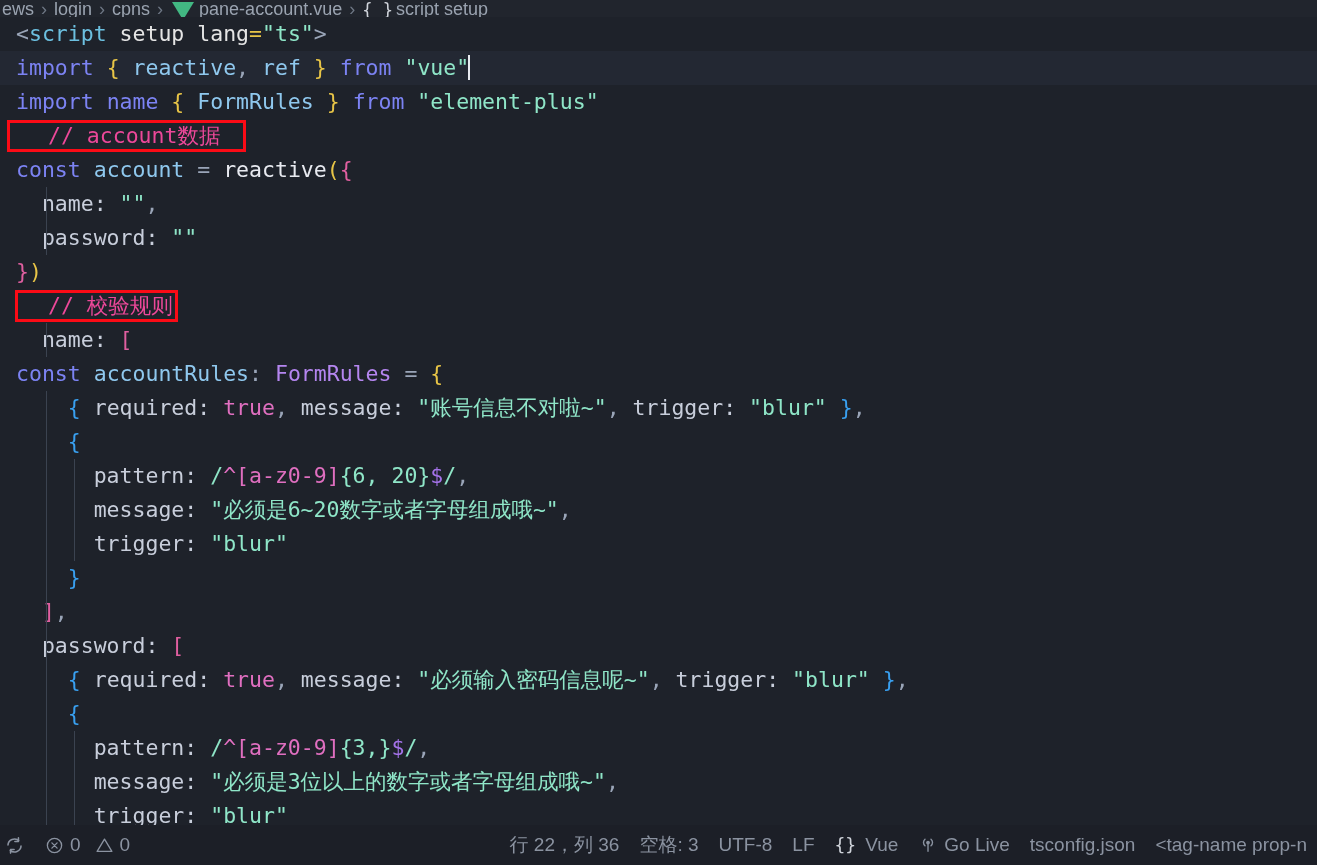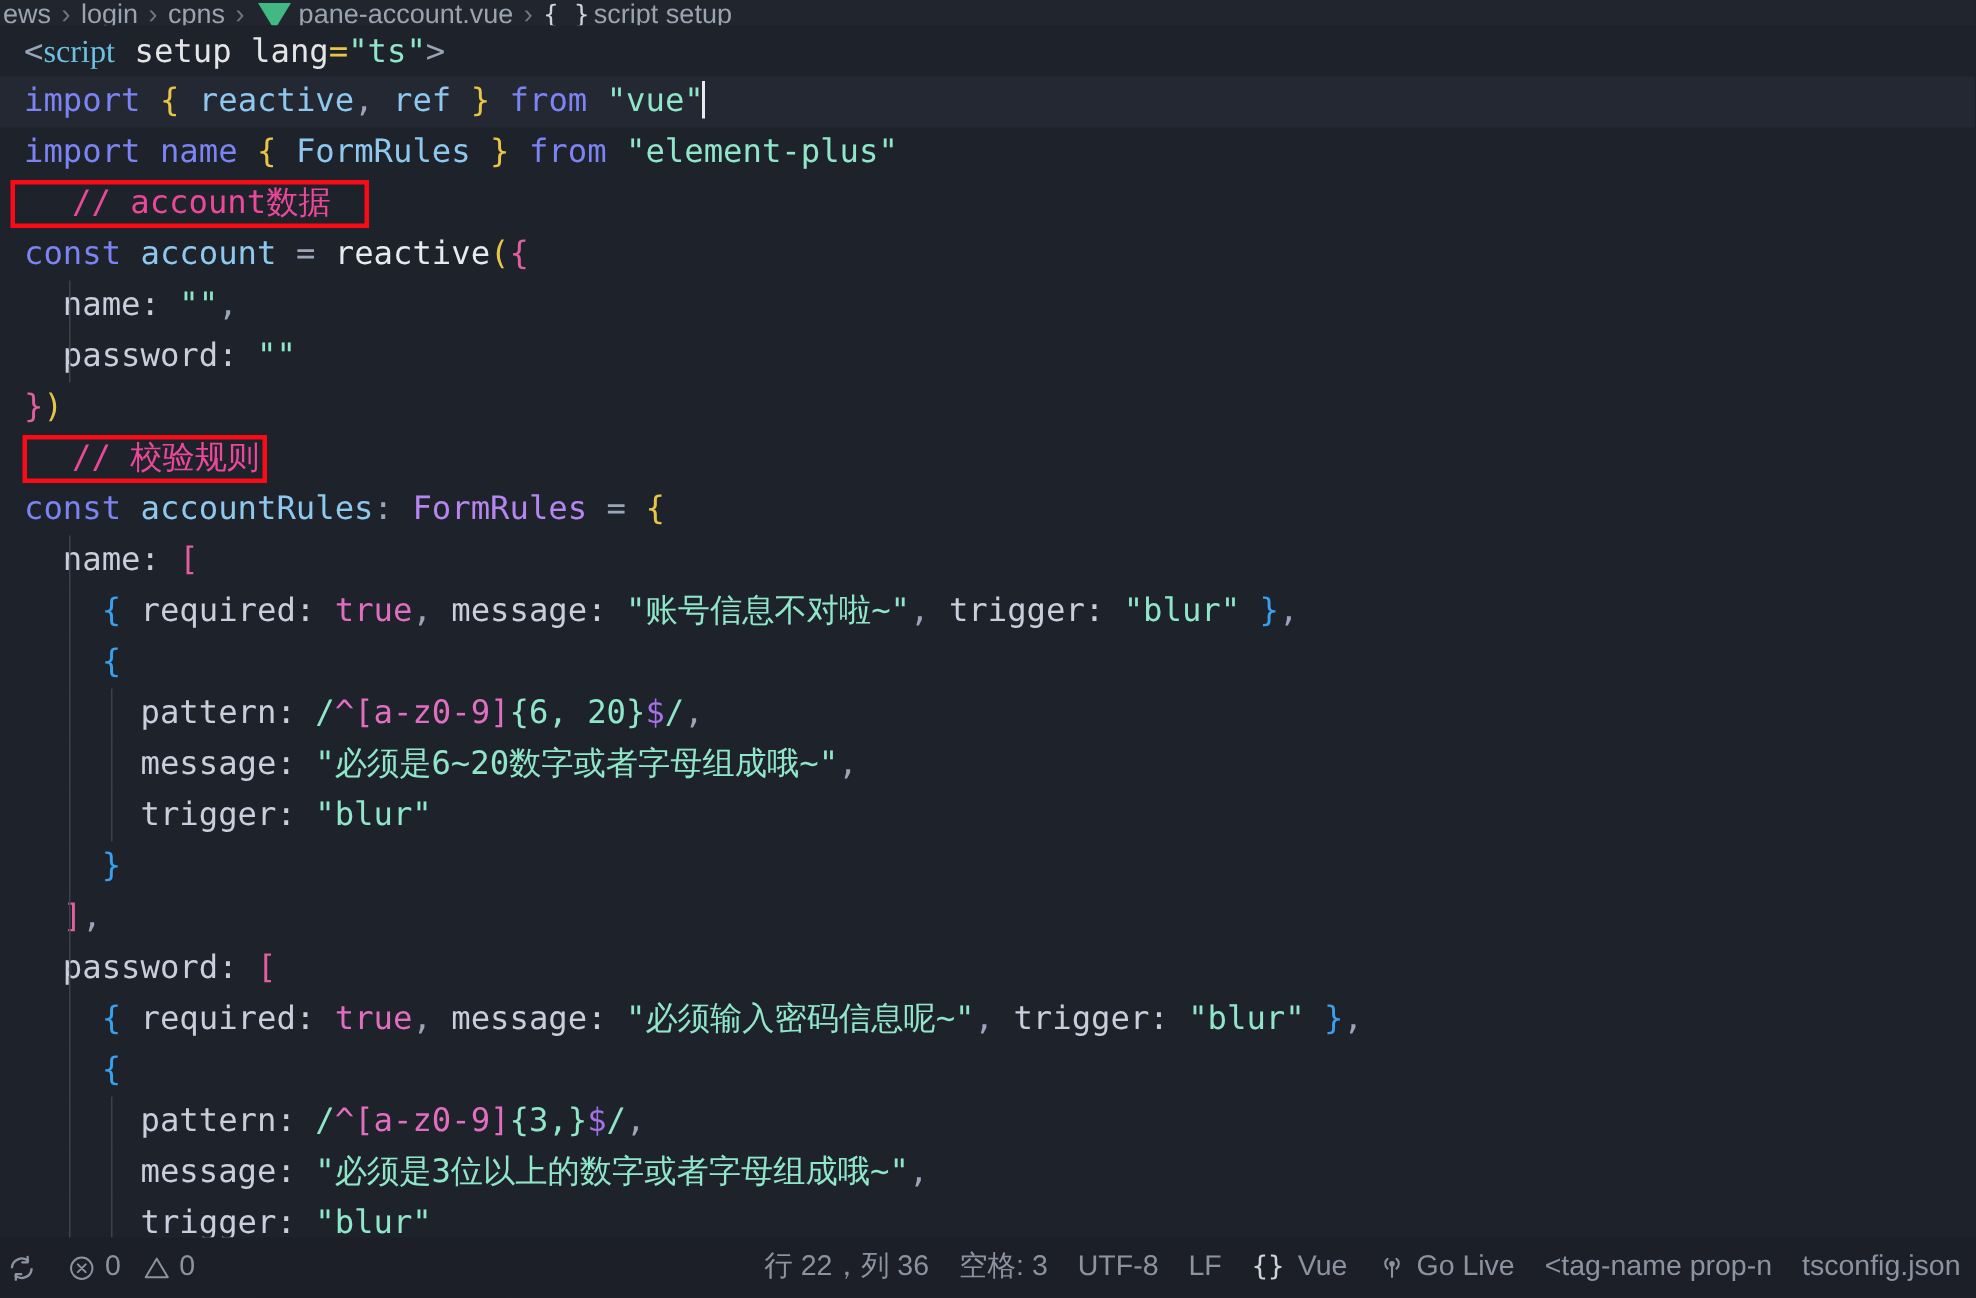--- a/index.html
+++ b/index.html
@@ -90,21 +90,21 @@
     width: 1px;
     height: 34px;
     background: #3b4350;
   }
   .g1 { left: 46px; }
   .g2 { left: 74px; }
 
   
   .t-kw       { color: #7c83f3; }   
   .t-tagpunc  { color: #9aa5b8; }   
-  .t-tag      { color: #6cc0e0; font-family: Liberation Serif, serif; }   
+  .t-tag      { color: #6cc0e0; }   
   .t-attr     { color: #e5e5e5; }   
   .t-str      { color: #8fe6c8; }   
   .t-var      { color: #8fc8ee; }   
   .t-fn       { color: #e8eaf0; }   
   .t-prop     { color: #c8cedb; }   
   .t-brace-y  { color: #e8c547; }   
   .t-brace-p  { color: #e05fa0; }   
   .t-brace-b  { color: #39a0f0; }   
   .t-brace-v  { color: #a472e8; }   
   .t-type     { color: #b586f0; }   
@@ -191,23 +191,23 @@
   <div class="code-line"><span class="t-kw">const</span> <span class="t-var">account</span> <span class="t-punc">=</span> <span class="t-fn">reactive</span><span class="t-brace-y">(</span><span class="t-brace-p">{</span></div>
 
   <div class="code-line"><span class="guide g1"></span>  <span class="t-prop">name:</span> <span class="t-str">""</span><span class="t-punc">,</span></div>
 
   <div class="code-line"><span class="guide g1"></span>  <span class="t-prop">password:</span> <span class="t-str">""</span></div>
 
   <div class="code-line"><span class="t-brace-p">}</span><span class="t-brace-y">)</span></div>
 
   <div class="code-line"><span class="t-comment">// 校验规则</span></div>
 
+  <div class="code-line"><span class="guide g1"></span>  <span class="t-prop">name:</span> <span class="t-brace-p">[</span></div>
+
   <div class="code-line"><span class="t-kw">const</span> <span class="t-var">accountRules</span><span class="t-punc">:</span> <span class="t-type">FormRules</span> <span class="t-punc">=</span> <span class="t-brace-y">{</span></div>
-
-  <div class="code-line"><span class="guide g1"></span>  <span class="t-prop">name:</span> <span class="t-brace-p">[</span></div>
 
   <div class="code-line"><span class="guide g1"></span>    <span class="t-brace-b">{</span> <span class="t-prop">required:</span> <span class="t-bool">true</span><span class="t-punc">,</span> <span class="t-prop">message:</span> <span class="t-str">"账号信息不对啦~"</span><span class="t-punc">,</span> <span class="t-prop">trigger:</span> <span class="t-str">"blur"</span> <span class="t-brace-b">}</span><span class="t-punc">,</span></div>
 
   <div class="code-line"><span class="guide g1"></span>    <span class="t-brace-b">{</span></div>
 
   <div class="code-line"><span class="guide g1"></span><span class="guide g2"></span>      <span class="t-prop">pattern:</span> <span class="t-regex">/</span><span class="t-regex-p">^</span><span class="t-regex-p">[a-z0-9]</span><span class="t-str">{6, 20}</span><span class="t-brace-v">$</span><span class="t-regex">/</span><span class="t-punc">,</span></div>
 
   <div class="code-line"><span class="guide g1"></span><span class="guide g2"></span>      <span class="t-prop">message:</span> <span class="t-str">"必须是6~20数字或者字母组成哦~"</span><span class="t-punc">,</span></div>
 
   <div class="code-line"><span class="guide g1"></span><span class="guide g2"></span>      <span class="t-prop">trigger:</span> <span class="t-str">"blur"</span></div>
@@ -275,15 +275,15 @@
     <span class="sb-icon">
       <svg width="20" height="20" viewBox="0 0 16 16" fill="none" stroke="#8b93a1" stroke-width="1.1">
         <circle cx="8" cy="6" r="1.5" fill="#8b93a1" stroke="none"></circle>
         <path d="M5.6 8.6a3.4 3.4 0 0 1 0-5.2M10.4 3.4a3.4 3.4 0 0 1 0 5.2" stroke-linecap="round"></path>
         <path d="M8 7.5V13" stroke-linecap="round"></path>
       </svg>
     </span>
     <span>Go Live</span>
   </div>
 
+  <div class="sb-item">tsconfig.json</div>
   <div class="sb-item">&lt;tag-name prop-n</div>
-  <div class="sb-item">tsconfig.json</div>
 </div>
 
 </body></html>

